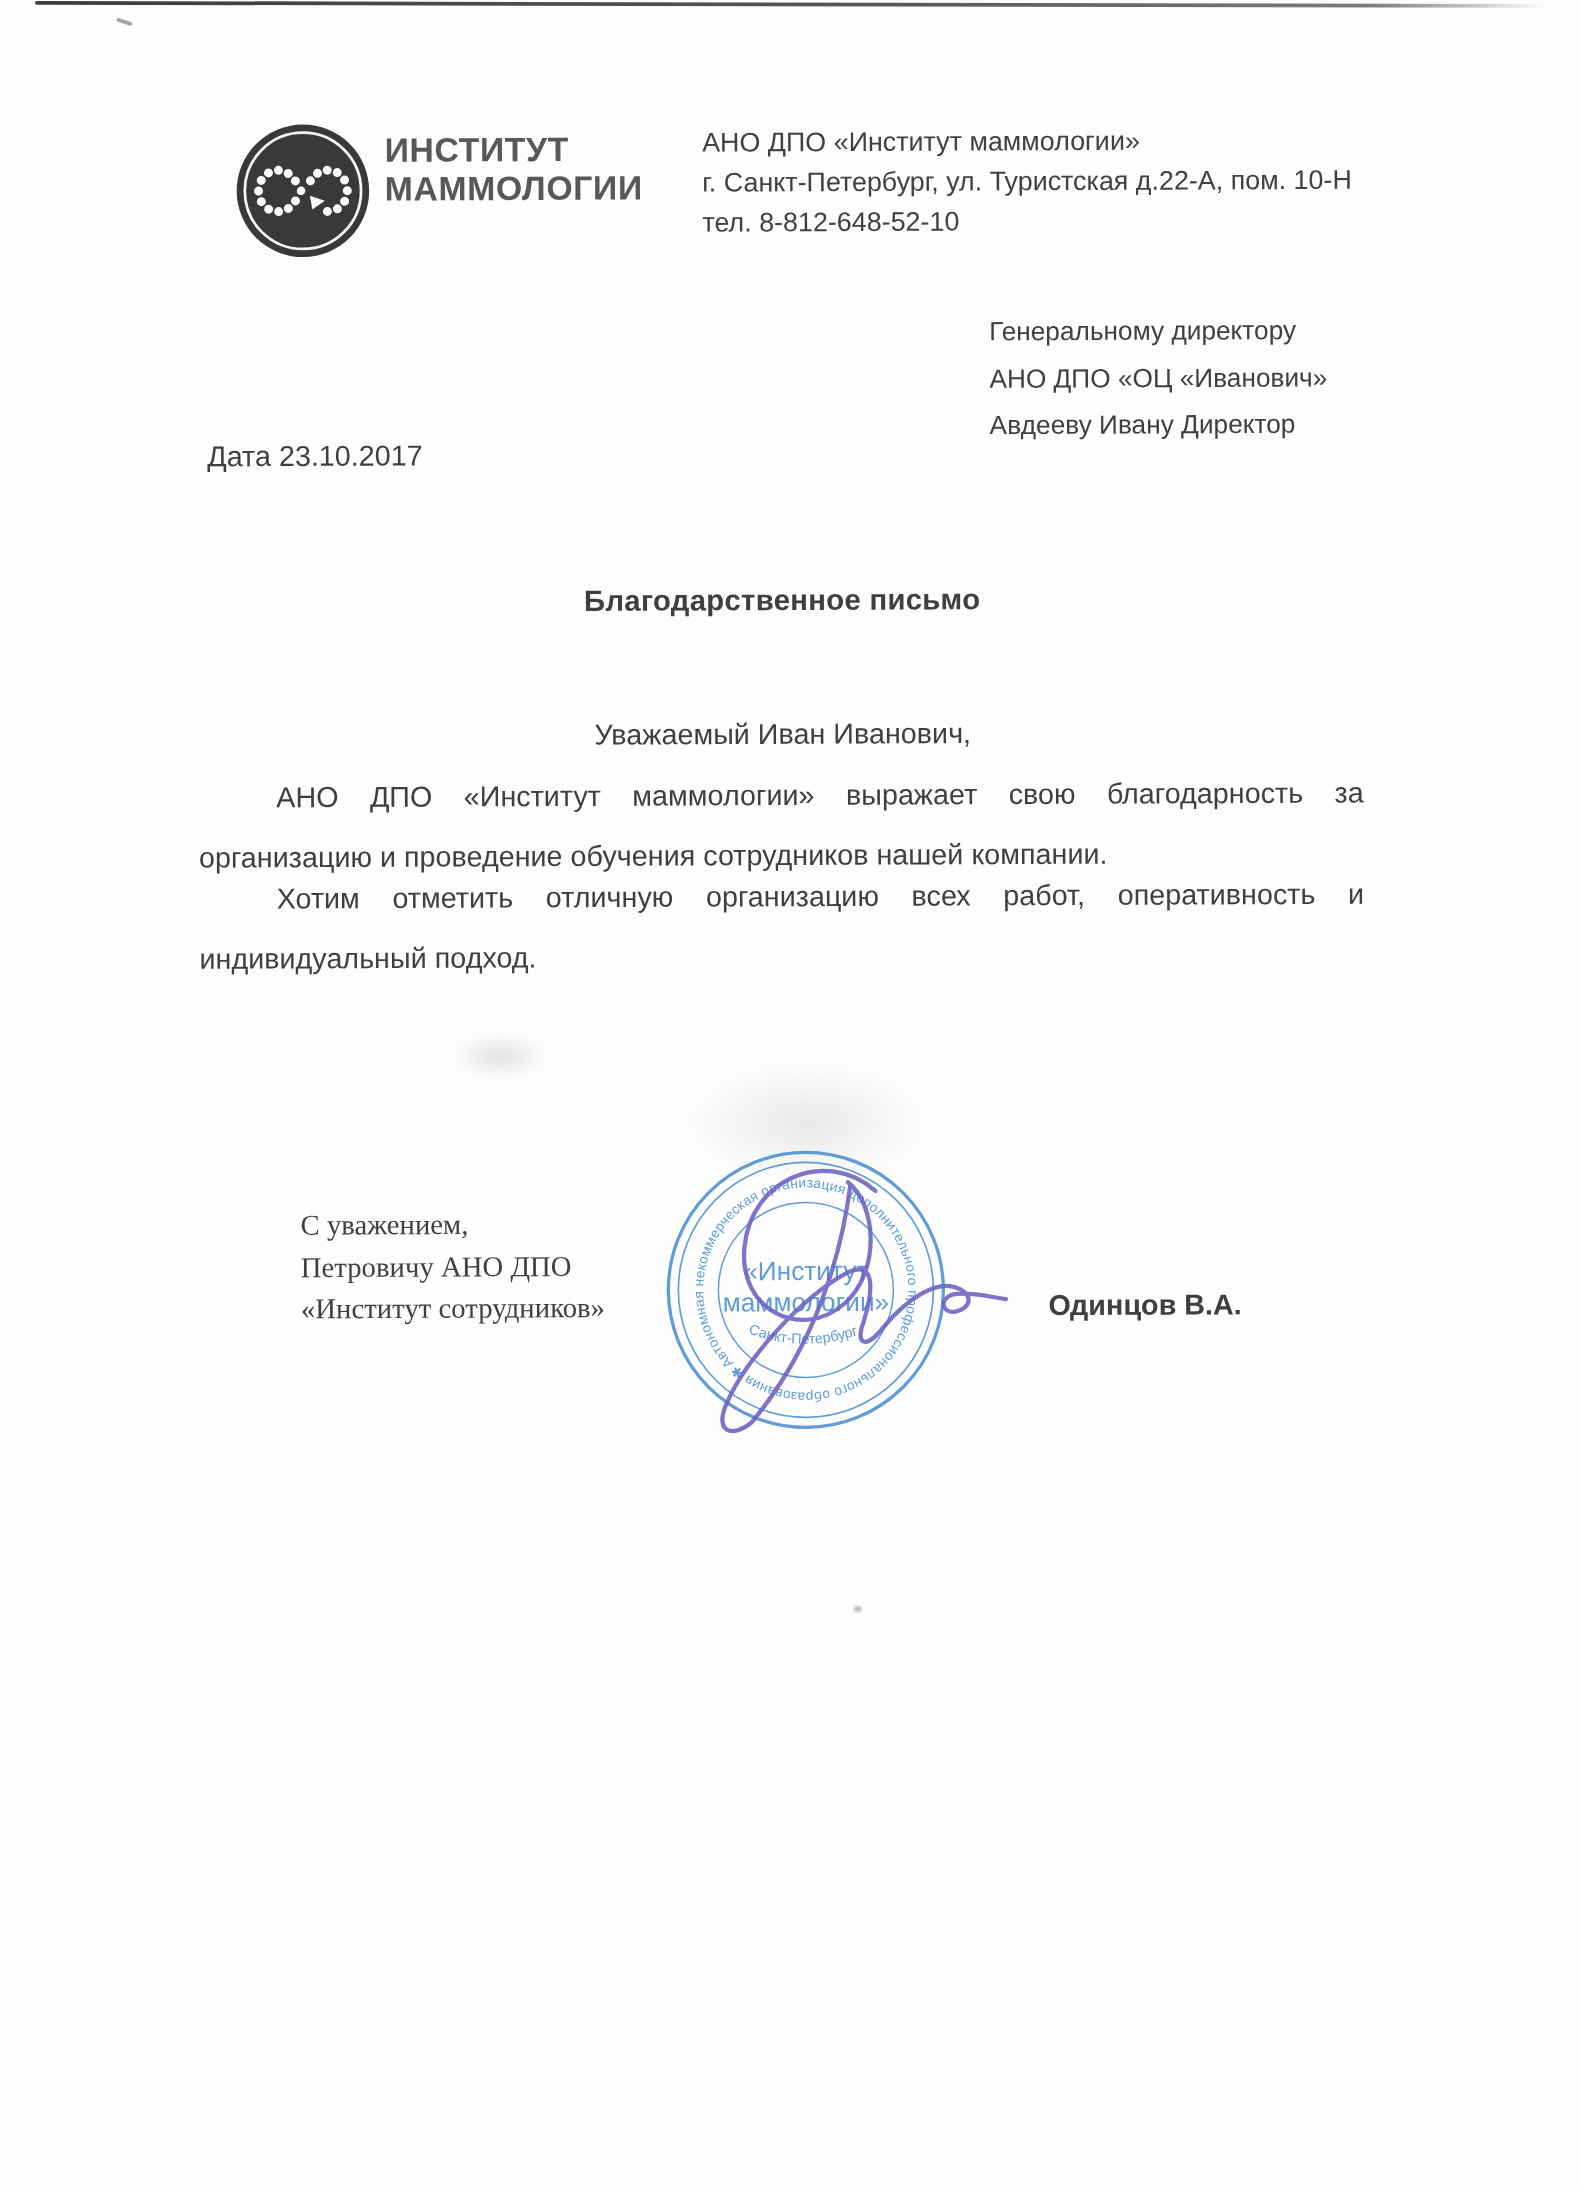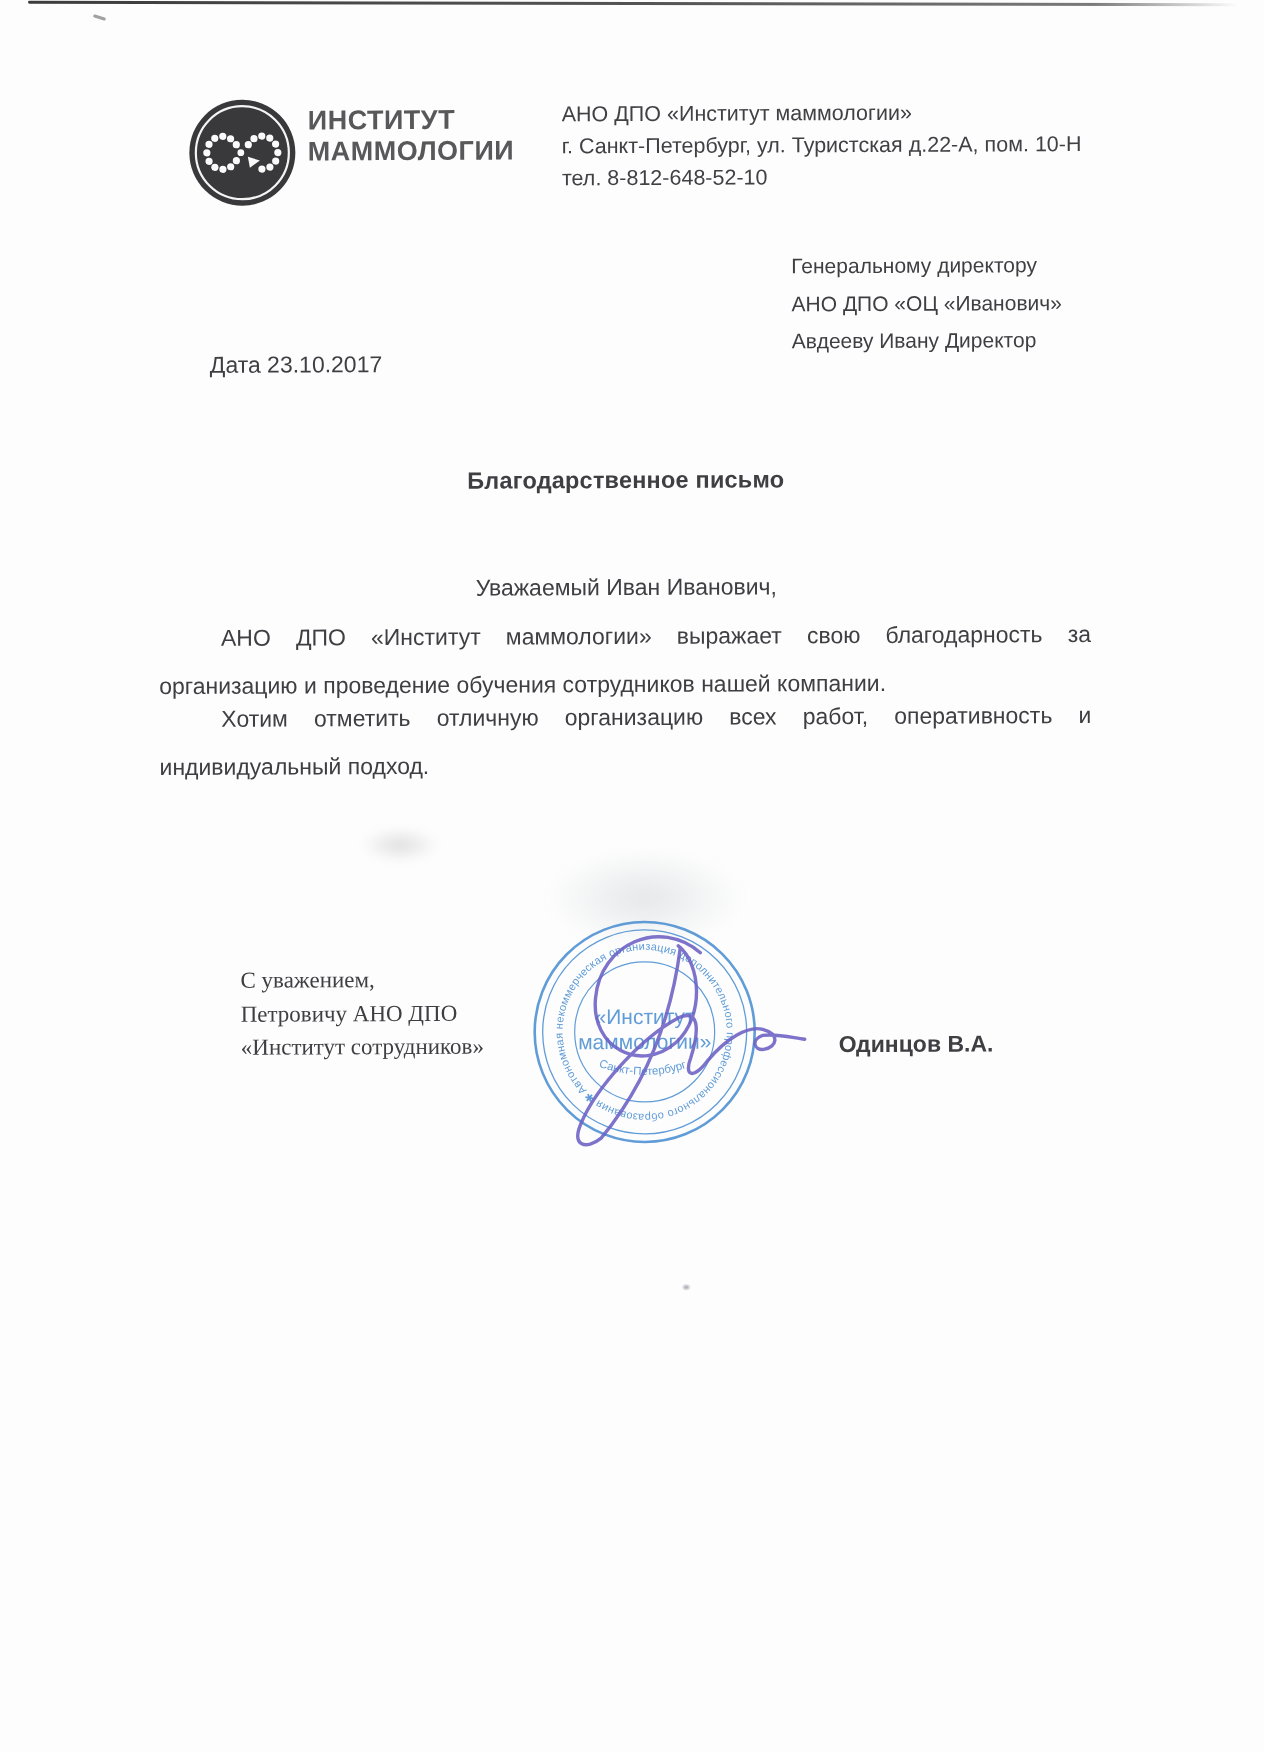--- a/index.html
+++ b/index.html
@@ -34,21 +34,21 @@
   .speck { position: absolute; left: 680px; top: 1284px; width: 9px; height: 7px;
     background: radial-gradient(ellipse at center, rgba(90,95,110,.55), rgba(90,95,110,0) 75%); }
 
   
   .logo-badge { position: absolute; left: 189px; top: 96px; width: 113px; height: 110px; }
   .logo-text { position: absolute; left: 311px; top: 104px; color: #58585a;
     font-size: 27px; font-weight: 600; line-height: 31px; letter-spacing: .5px; }
   .org-block { position: absolute; left: 565px; top: 98px; font-size: 21.5px; line-height: 32px; color: #414145; }
 
   .recipient { position: absolute; left: 794px; top: 248px; font-size: 21px; line-height: 37.5px; }
-  .date-line { position: absolute; left: 168px; top: 350px; font-size: 23px; margin-left: 44px; }
+  .date-line { position: absolute; left: 168px; top: 350px; font-size: 23px; }
 
   .title { position: absolute; left: 160px; top: 467px; width: 935px;
     text-align: center; font-size: 23.5px; font-weight: bold; letter-spacing: .2px; }
 
   .salutation { position: absolute; left: 160px; top: 574px; width: 935px;
     text-align: center; font-size: 23px; }
 
   .para { position: absolute; left: 160px; width: 932px; font-size: 23px; }
   .para .line { line-height: 48px; white-space: normal; }
   .para .line.just { text-align: justify; text-align-last: justify; text-indent: 62px; }

